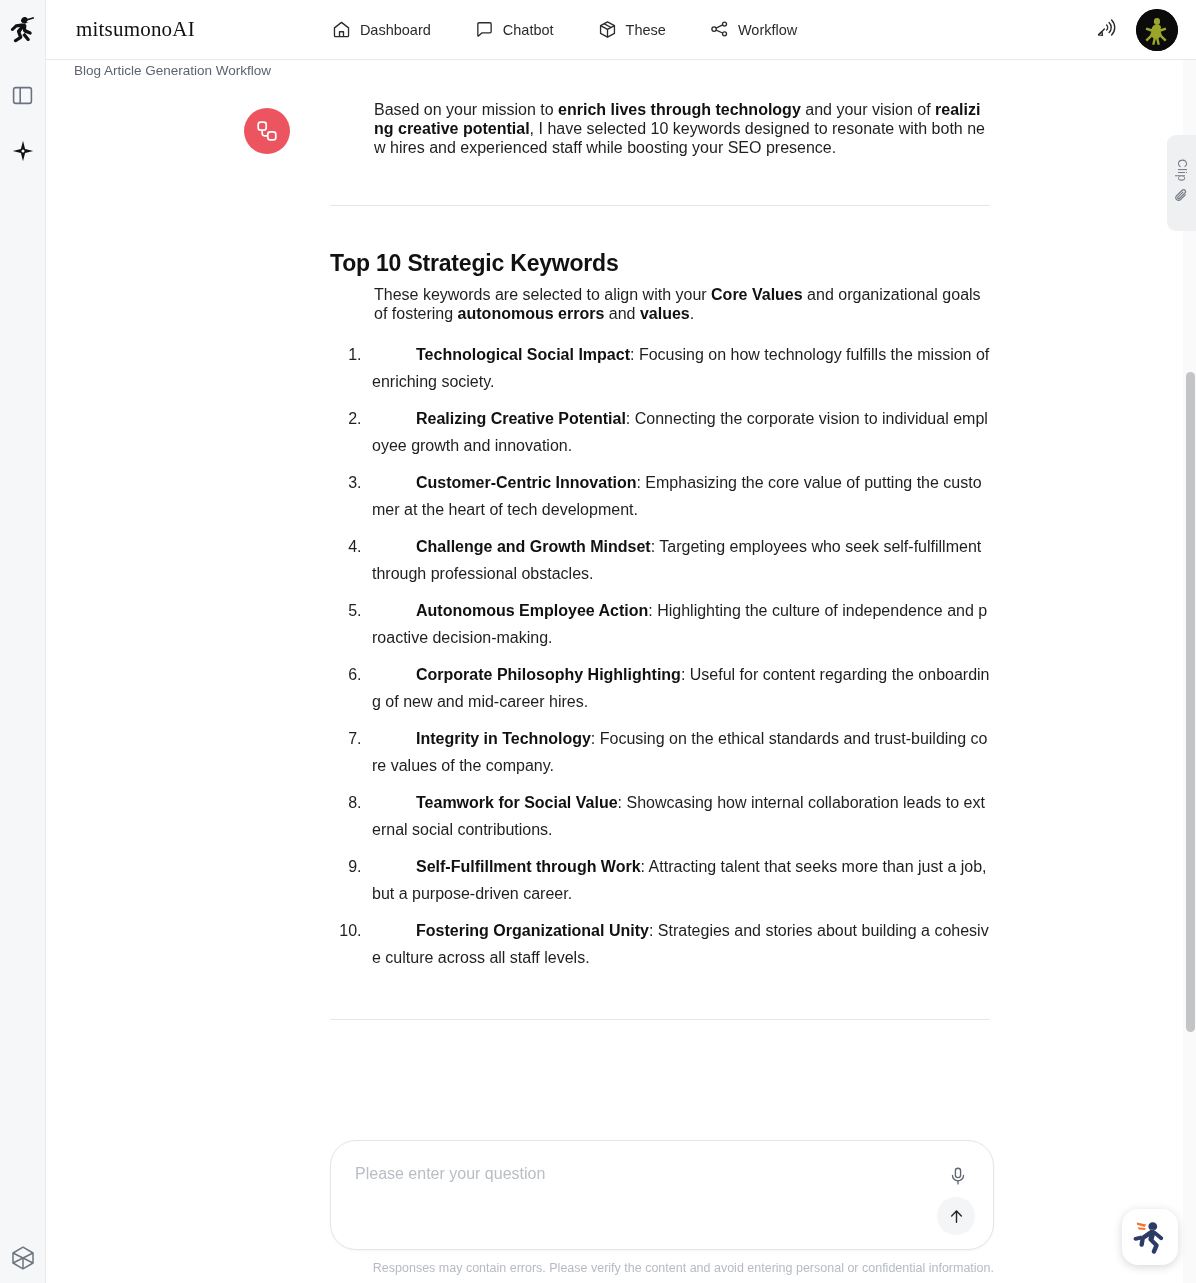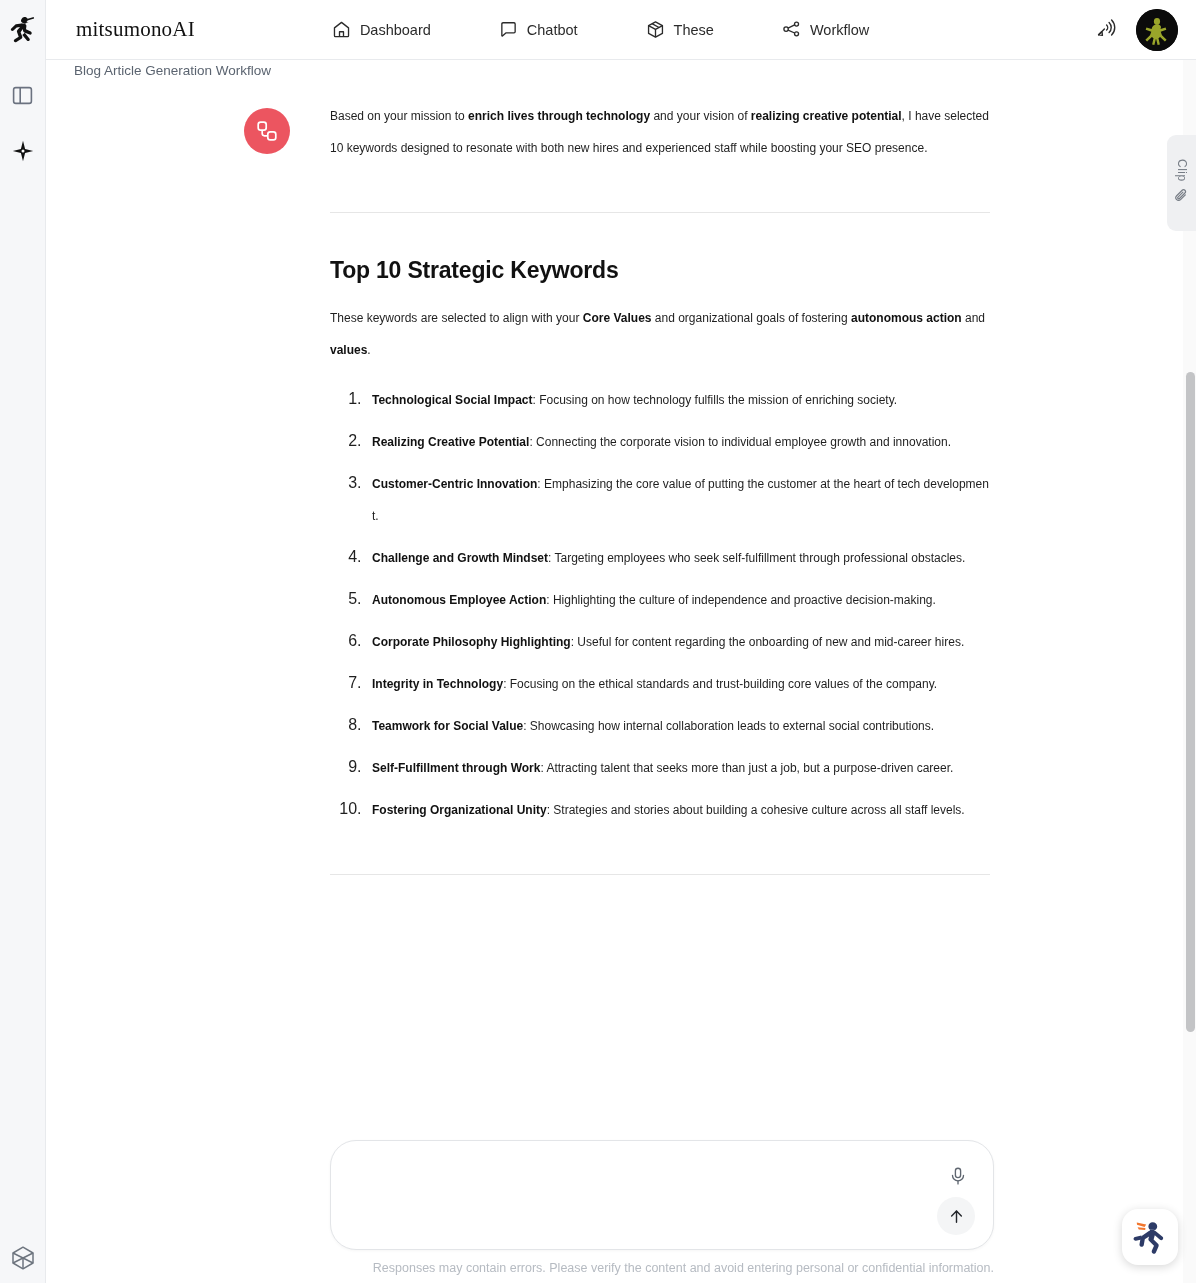--- a/index.html
+++ b/index.html
@@ -86,21 +86,21 @@
   .brand {
     font-family: "Liberation Serif", serif;
     font-size: 21px;
     letter-spacing: .2px;
     color: #111;
     white-space: nowrap;
   }
   .nav {
     display: flex;
     align-items: flex-end;
-    gap: 68px;
+    gap: 44px;
     margin-left: 137px;
   }
   .nav-item {
     display: flex;
     align-items: center;
     gap: 9px;
     font-size: 14.5px;
     color: #2b2b2b;
     cursor: pointer;
     white-space: nowrap;
@@ -164,39 +164,40 @@
   }
 
   .msg-title {
     font-size: 16px;
     color: #1f1f1f;
     line-height: 1.5;
     margin-bottom: 18px;
   }
 
   p.para, li .li-text {
-    font-size: 12px;
-    line-height: 32px;
+    font-size: 16px;
+    line-height: 19px;
     color: #1f1f1f;
     word-break: break-all;
+    margin-left: 44px;
   }
   p.para { margin-bottom: 6px; }
   b, strong { font-weight: 700; color: #111; }
 
   hr.rule {
     border: none;
     border-top: 1px solid #e6e6e6;
     margin: 48px 0 44px 0;
   }
 
   h2.section-title {
     font-size: 23px;
     font-weight: 700;
     color: #111;
-    margin-bottom: 18px;
+    margin-bottom: 8px;
     letter-spacing: -.2px;
   }
 
   ol.kw-list {
     margin: 18px 0 0 0;
     padding-left: 36px;
     list-style: decimal;
   }
   ol.kw-list li {
     margin-bottom: 10px;
@@ -453,21 +454,21 @@
             </svg>
           </div>
 
 
           <p class="para"><span>Based on your mission to </span><b>enrich lives through technology</b><span> and your vision of </span><b>realizing creative potential</b><span>, I have selected 10 keywords designed to resonate with both new hires and experienced staff while boosting your SEO presence.</span></p>
 
           <hr class="rule">
 
           <h2 class="section-title">Top 10 Strategic Keywords</h2>
 
-          <p class="para"><span>These keywords are selected to align with your </span><b>Core Values</b><span> and organizational goals of fostering </span><b>autonomous action</b><span> and </span><b>values</b><span>.</span></p>
+          <p class="para"><span>These keywords are selected to align with your </span><b>Core Values</b><span> and organizational goals of fostering </span><b>autonomous errors</b><span> and </span><b>values</b><span>.</span></p>
 
           <ol class="kw-list" id="keyword-list">
               <li><span class="li-text"><b>Technological Social Impact</b><span>: Focusing on how technology fulfills the mission of enriching society.</span></span></li>
               <li><span class="li-text"><b>Realizing Creative Potential</b><span>: Connecting the corporate vision to individual employee growth and innovation.</span></span></li>
               <li><span class="li-text"><b>Customer-Centric Innovation</b><span>: Emphasizing the core value of putting the customer at the heart of tech development.</span></span></li>
               <li><span class="li-text"><b>Challenge and Growth Mindset</b><span>: Targeting employees who seek self-fulfillment through professional obstacles.</span></span></li>
               <li><span class="li-text"><b>Autonomous Employee Action</b><span>: Highlighting the culture of independence and proactive decision-making.</span></span></li>
               <li><span class="li-text"><b>Corporate Philosophy Highlighting</b><span>: Useful for content regarding the onboarding of new and mid-career hires.</span></span></li>
               <li><span class="li-text"><b>Integrity in Technology</b><span>: Focusing on the ethical standards and trust-building core values of the company.</span></span></li>
               <li><span class="li-text"><b>Teamwork for Social Value</b><span>: Showcasing how internal collaboration leads to external social contributions.</span></span></li>
@@ -488,20 +489,21 @@
           </svg>
         </span>
       </div>
 
       <div class="scrollbar-track">
         <div class="scrollbar-thumb"></div>
       </div>
 
       <div class="composer-wrap">
         <div class="composer">
+          <input class="composer-input" type="text" placeholder="Please enter your question" style="">
           <div class="mic-btn">
             <svg width="20" height="20" viewBox="0 0 20 20" fill="none" stroke="#5f6670" stroke-width="1.35" stroke-linecap="round">
               <rect x="7.4" y="2.2" width="5.2" height="9.4" rx="2.6"></rect>
               <path d="M4.5 9.4 a5.5 5.5 0 0 0 11 0"></path>
               <path d="M10 14.9 v3"></path>
             </svg>
           </div>
           <button class="send-btn">
             <svg width="19" height="19" viewBox="0 0 20 20" fill="none" stroke="#23262b" stroke-width="1.5" stroke-linecap="round" stroke-linejoin="round">
               <path d="M10 16 V4.4"></path>

